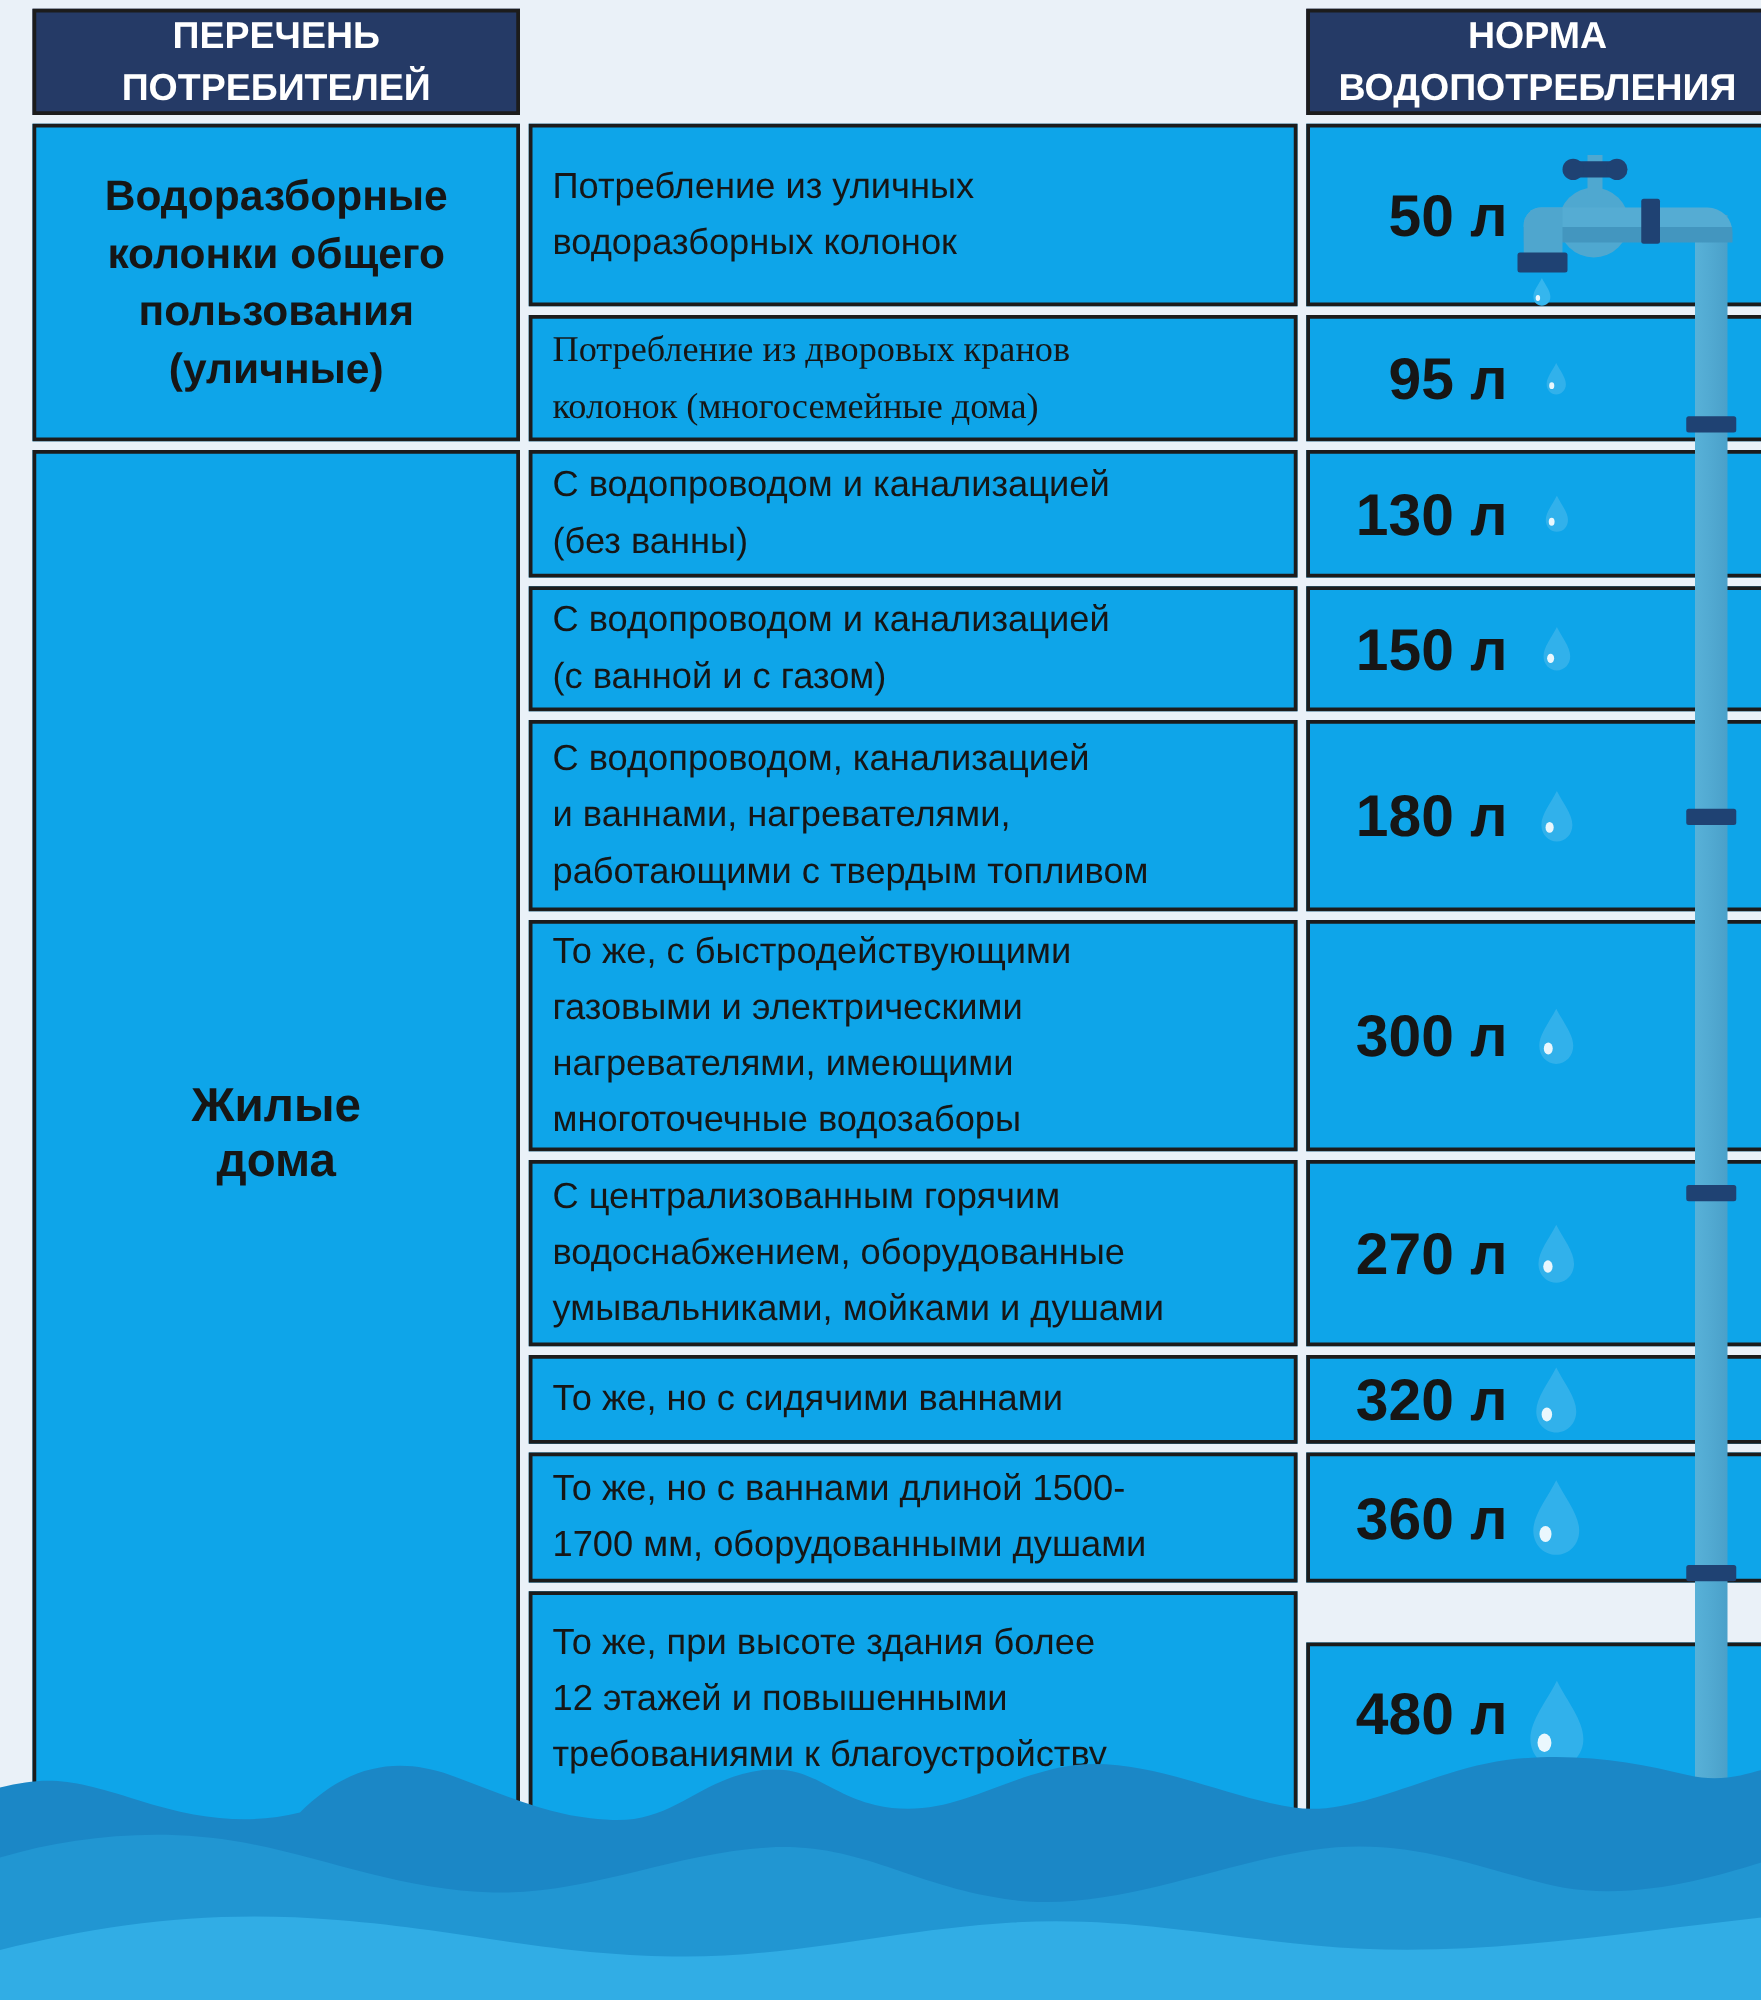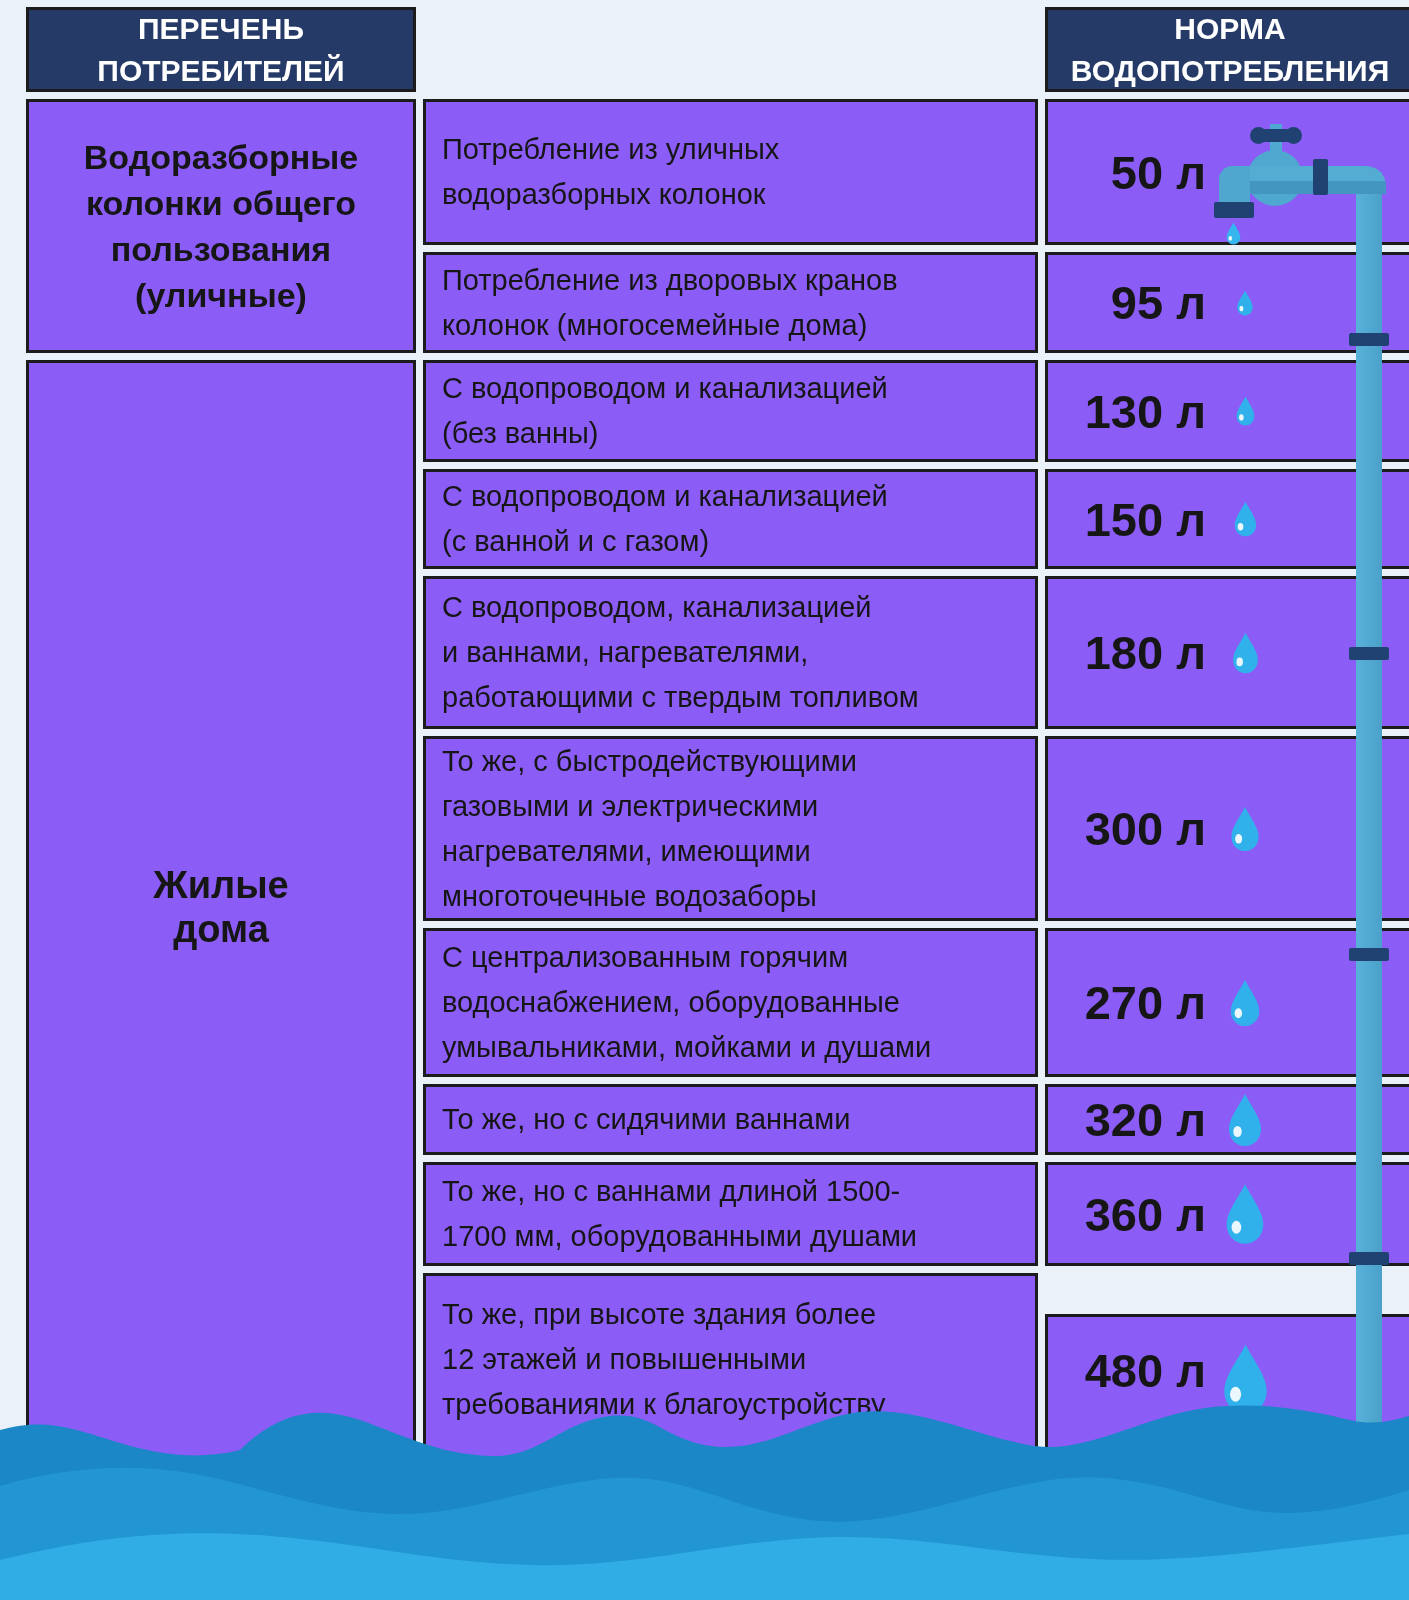--- a/index.html
+++ b/index.html
@@ -14,21 +14,21 @@
     position:absolute;left:16px;top:0;width:1409px;height:1545px;
     box-sizing:border-box;
     display:grid;
     grid-template-columns:390px 615px 370px;
     grid-template-rows:85px 146px 101px 102px 100px 153px 185px 149px 71px 104px 265px;
     gap:7px;
     padding:7px 10px 0 10px;
     z-index:1;
   }
   .cell{
-    background:#8b5cf6;
+    background:#0ea5e9;
     border:3px solid #1C1C1C;
     box-sizing:border-box;
     display:flex;align-items:center;
     color:#161616;
   }
   .hcell{
     background:#253A66;
     color:#FFFFFF;
     font-weight:bold;font-size:30px;line-height:42px;
     justify-content:center;text-align:center;white-space:pre-line;
@@ -107,21 +107,21 @@
 
   <div class="cell consumer" style="grid-row:2/4;grid-column:1;">Водоразборные
 колонки общего
 пользования
 (уличные)</div>
   <div class="cell consumer consumer-b" style="grid-row:4/12;grid-column:1;">Жилые
 дома</div>
 
   <div class="cell mid" style="grid-row:2;grid-column:2;">Потребление из уличных
 водоразборных колонок</div>
-  <div class="cell mid" style="grid-row:3;grid-column:2;">Потребление из дворовых кранов
+  <div class="cell mid" style="grid-row:3;grid-column:2;font-family:Liberation Serif, serif;">Потребление из дворовых кранов
 колонок (многосемейные дома)</div>
   <div class="cell mid" style="grid-row:4;grid-column:2;">С водопроводом и канализацией
 (без ванны)</div>
   <div class="cell mid" style="grid-row:5;grid-column:2;">С водопроводом и канализацией
 (с ванной и с газом)</div>
   <div class="cell mid" style="grid-row:6;grid-column:2;">С водопроводом, канализацией
 и ваннами, нагревателями,
 работающими с твердым топливом</div>
   <div class="cell mid" style="grid-row:7;grid-column:2;">То же, с быстродействующими
 газовыми и электрическими

